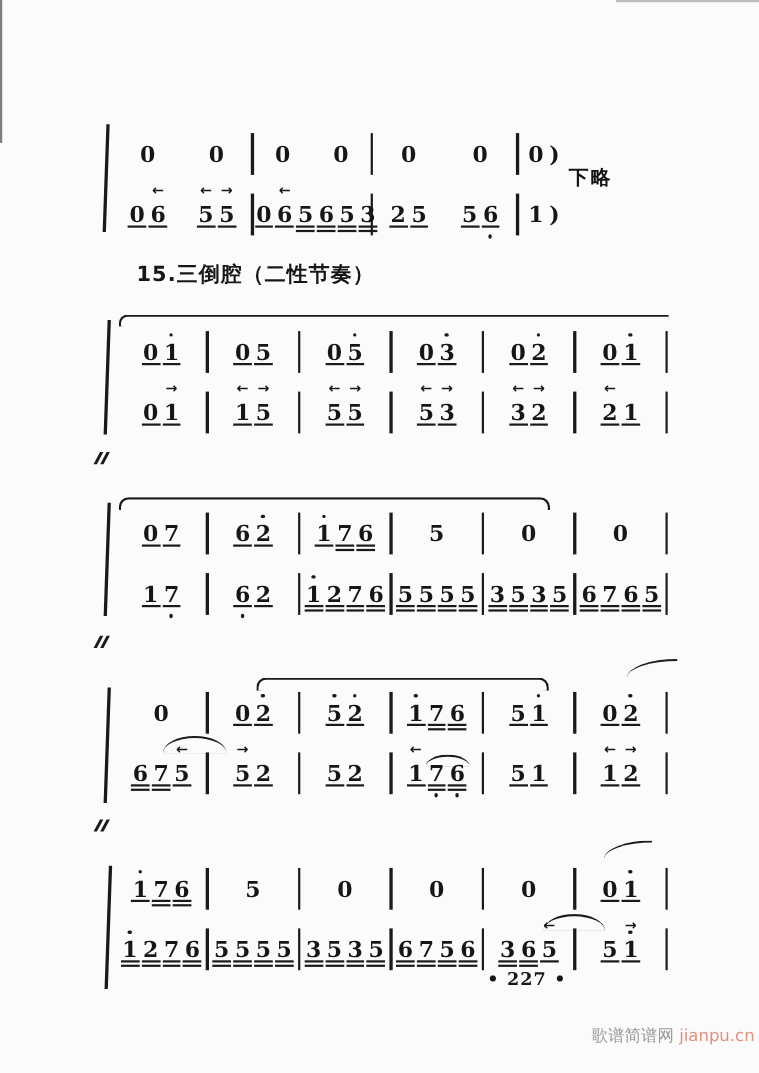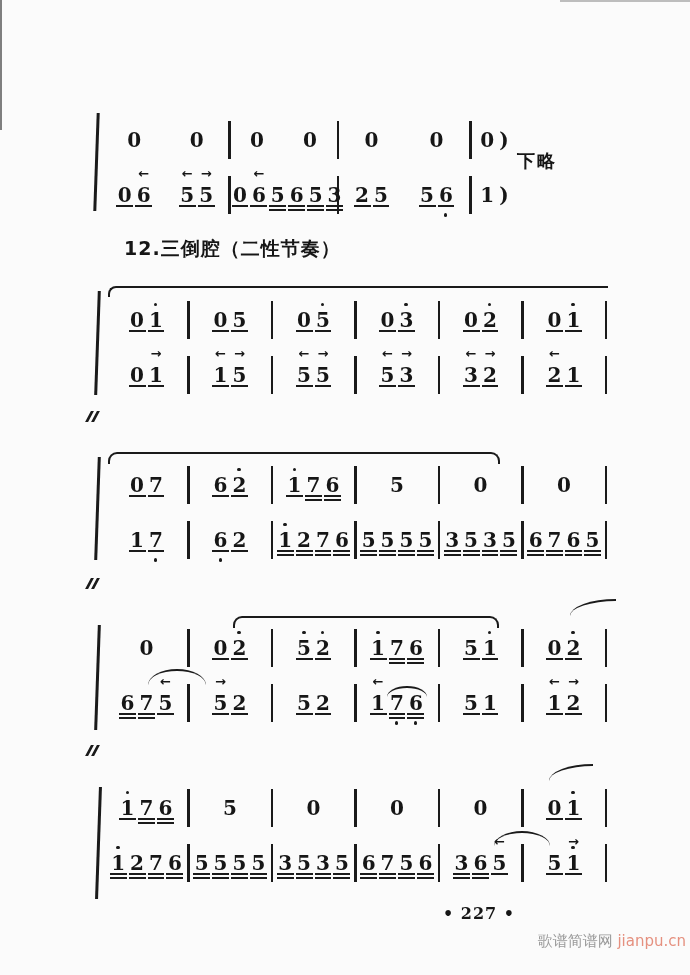--- a/index.html
+++ b/index.html
@@ -53,33 +53,33 @@
   #arc-s3b { left:387px; top:686px; width:40px; height:9px; }
   #arc-s4 { left:494px; top:831px; width:56px; height:13px; }
   .tie-up { border-top:2px solid #1a1a1a; border-top-left-radius:100% 100%; }
   #tie-s3 { left:570px; top:599px; width:46px; height:15px; }
   #tie-s4 { left:549px; top:764px; width:44px; height:15px; }
 
   
   .cjk { font-family:"DejaVu Sans","Liberation Sans",sans-serif; }
   #continuation { position:absolute; left:517px; top:149px; font-weight:bold; font-size:18px; letter-spacing:2px; }
   #title { position:absolute; left:124px; top:236px; font-weight:bold; font-size:19px; letter-spacing:1px; }
-  #pageno { position:absolute; left:443px; top:904px; font-family:"DejaVu Serif",serif; font-weight:bold; font-size:16px; letter-spacing:1px; }
+  #pageno { position:absolute; left:443px; top:880px; font-family:"DejaVu Serif",serif; font-weight:bold; font-size:16px; letter-spacing:1px; }
   #watermark { position:absolute; right:4px; top:932px; font-size:15px; }
   #watermark .wm-gray { color:#9a9a9a; }
   #watermark .wm-orange { color:#e5907f; }
 </style>
 </head>
 <body>
 
 <div class="edge-left"></div>
 <div class="edge-top"></div>
 
 <div id="continuation" class="cjk">下略</div>
-<div id="title" class="cjk">12.三倒腔（二性节奏）</div>
+<div id="title" class="cjk">15.三倒腔（二性节奏）</div>
 
 <div class="sysbracket" id="br-intro"></div>
 <div class="sysbracket" id="br-1"></div>
 <div class="sysbracket" id="br-2"></div>
 <div class="sysbracket" id="br-3"></div>
 <div class="sysbracket" id="br-4"></div>
 
 <span class="ditto" id="dit-1"><i></i><i></i></span>
 <span class="ditto" id="dit-2"><i></i><i></i></span>
 <span class="ditto" id="dit-3"><i></i><i></i></span>

